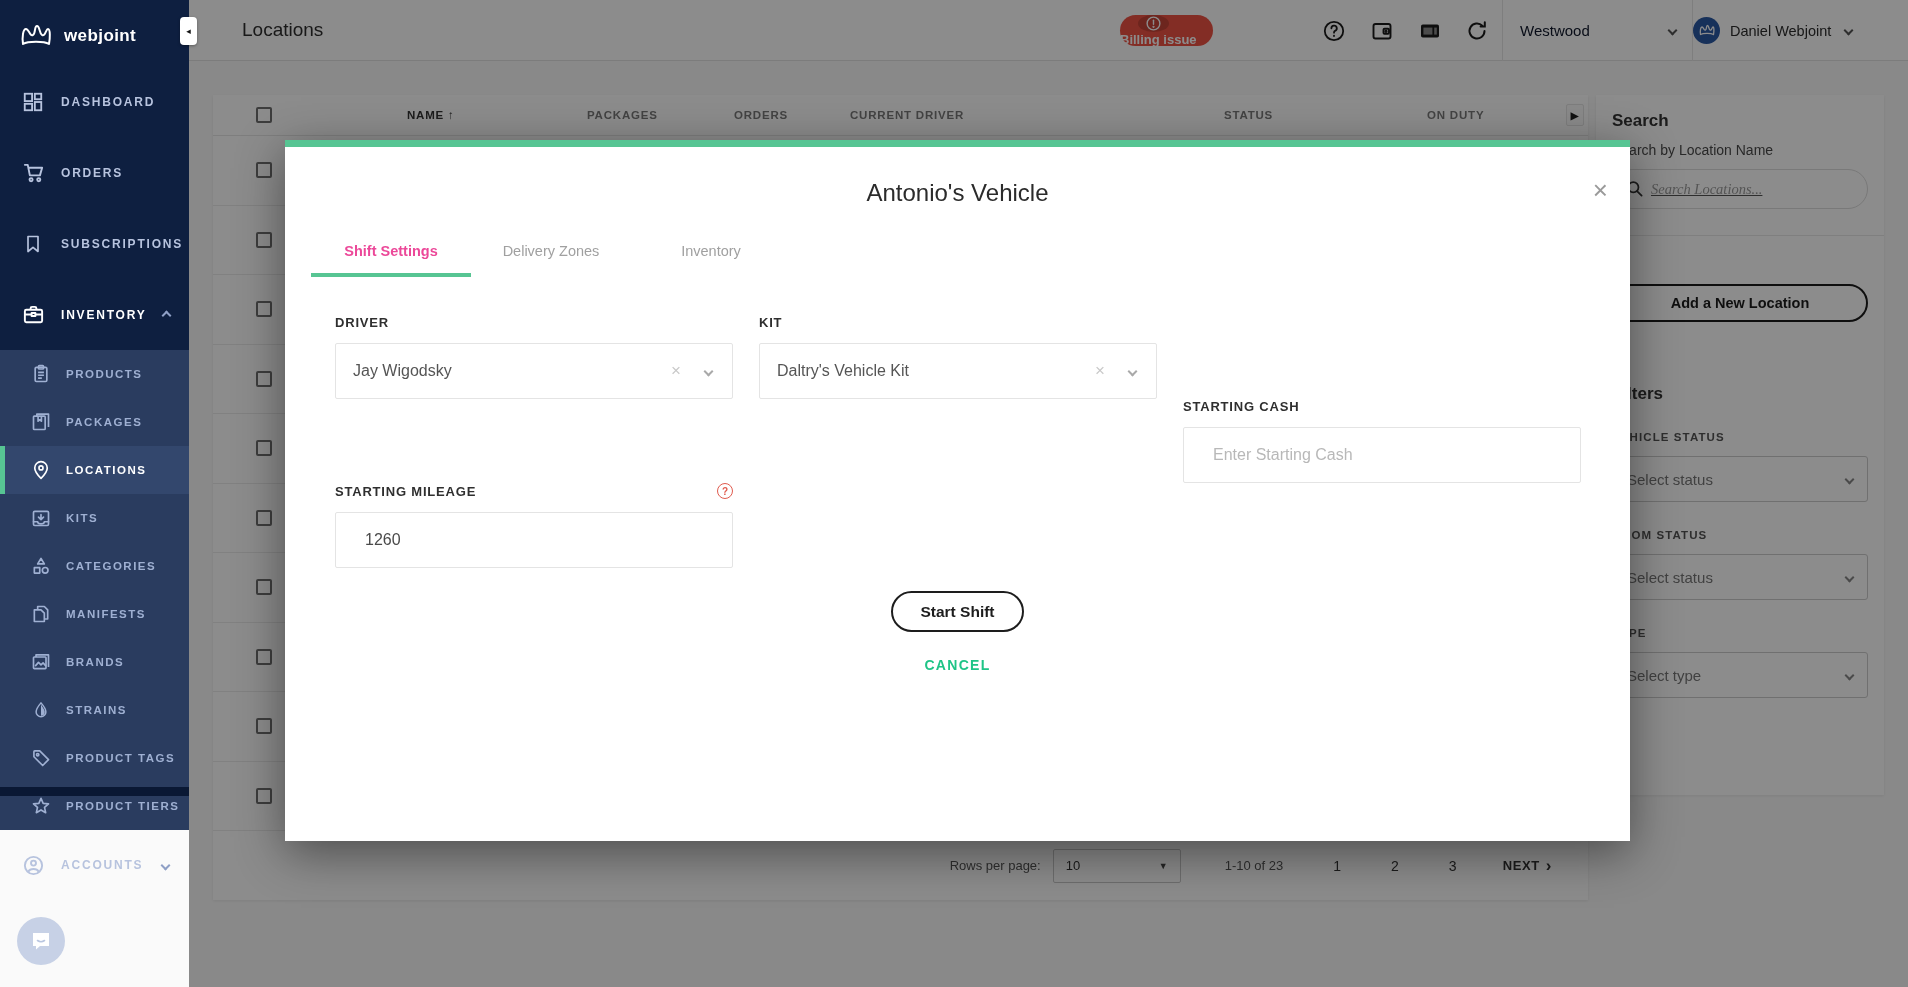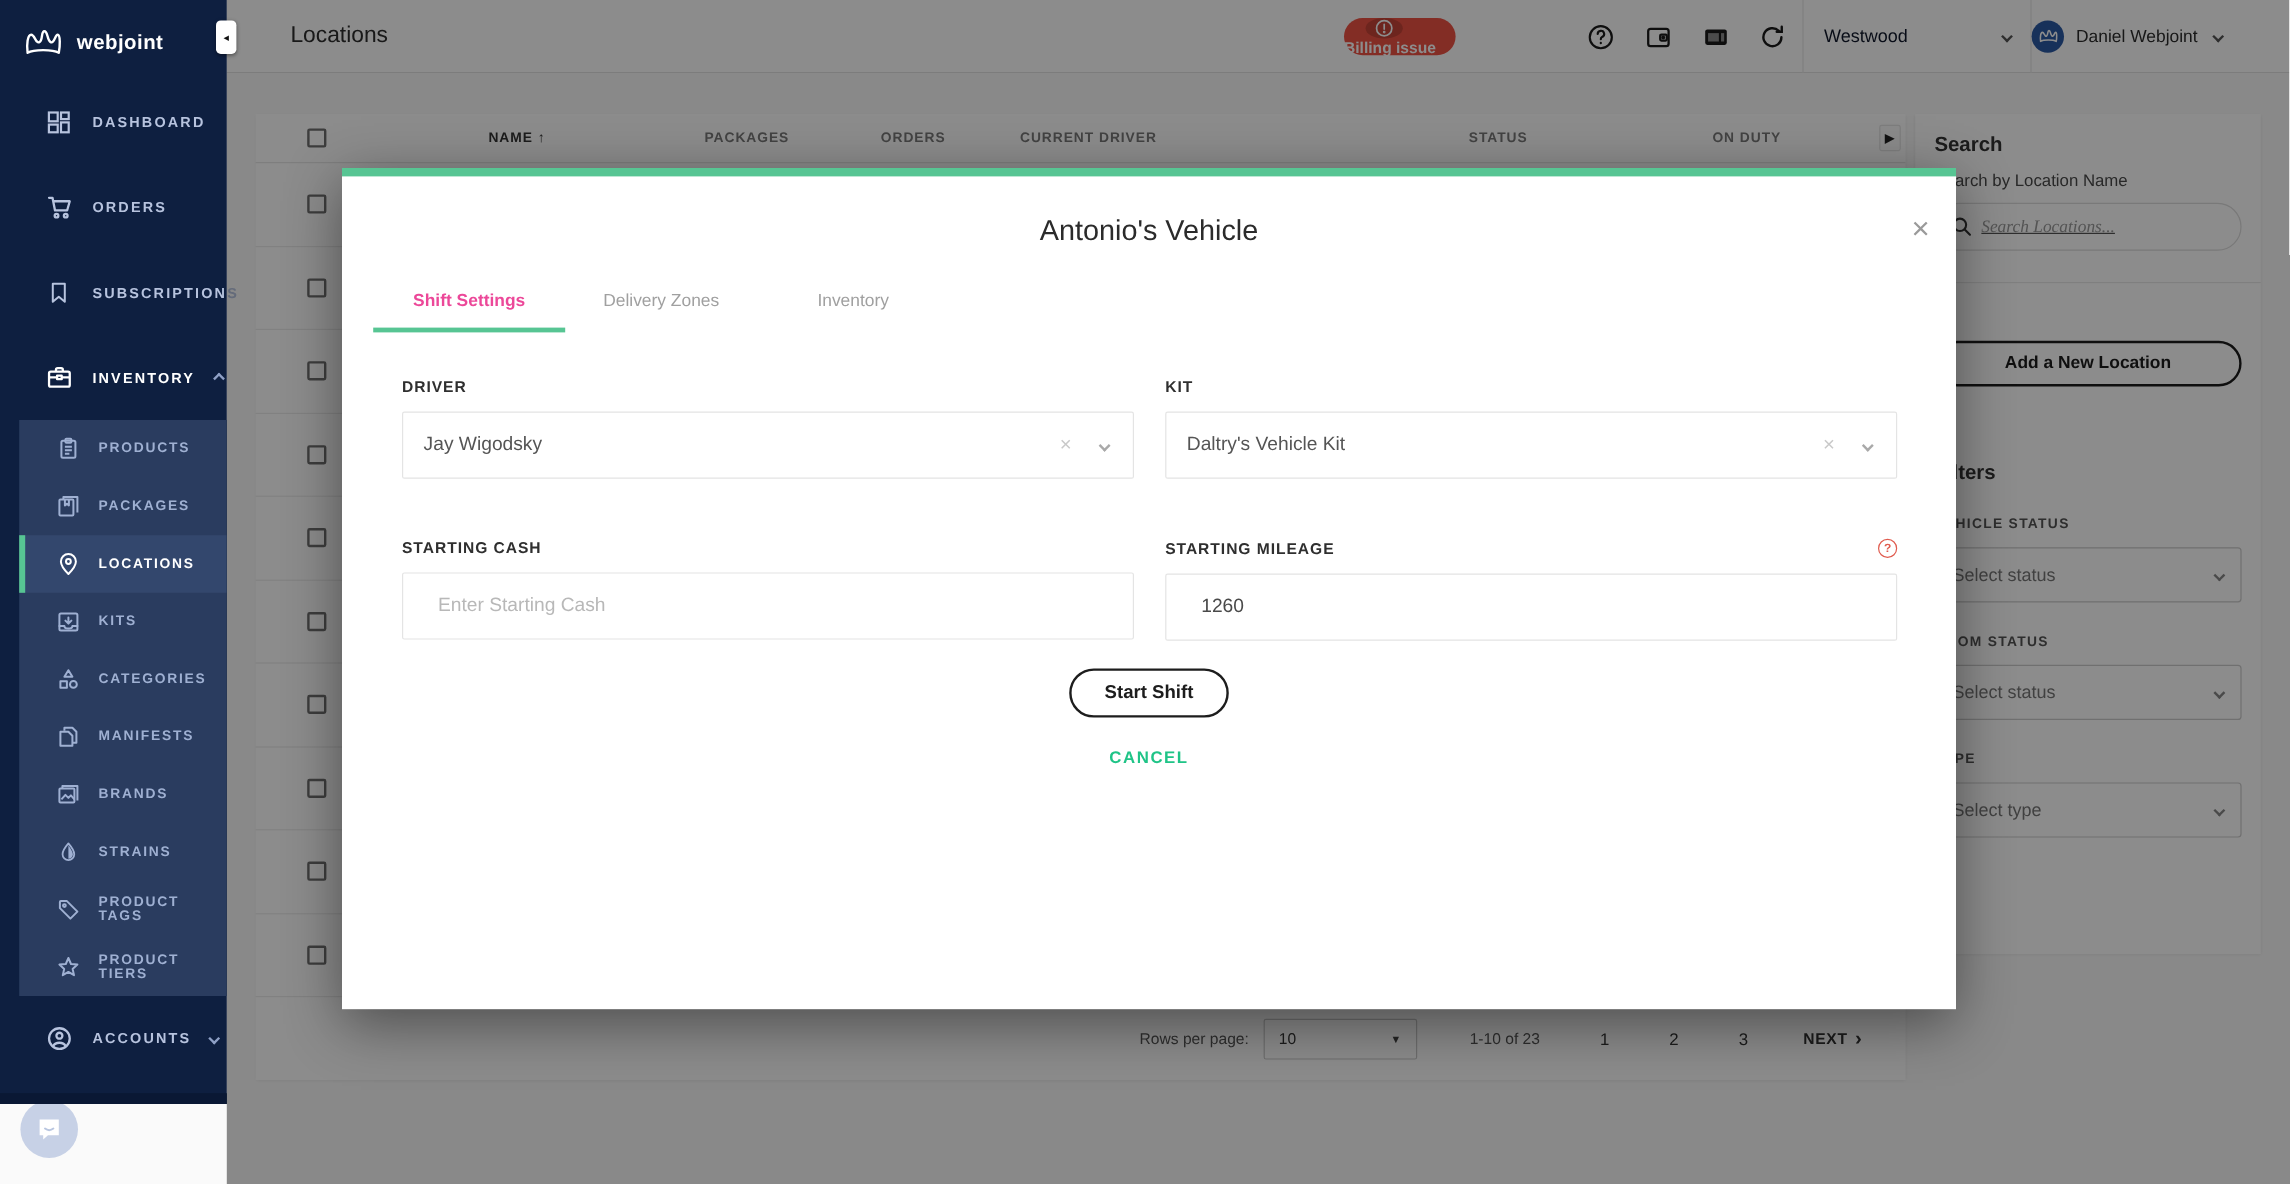--- a/index.html
+++ b/index.html
@@ -1,24 +1,24 @@
 <!DOCTYPE html>
 <html><head>
 <meta charset="utf-8">
 <style>
   * { margin:0; padding:0; box-sizing:border-box; }
   html,body { font-family:"Liberation Sans", sans-serif; }
   .app { position:relative; width:1908px; height:987px; overflow:hidden; background:#FAFAFA; }
 
   
-  .sidebar { position:absolute; left:0; top:0; width:189px; height:920px; background:#0E1F40; z-index:5; }
+  .sidebar { position:absolute; left:0; top:0; width:189px; height:796px; background:#0E1F40; z-index:5; }
   .logo-row { display:flex; align-items:center; gap:12px; padding:16px 0 0 20px; height:56px; }
   .logo-row .logo-mark { color:#fff; }
   .logo-text { color:#fff; font-size:17px; font-weight:700; letter-spacing:.4px; }
-  .nav { margin-top:10px;padding-left:16px; }
+  .nav { margin-top:10px; }
   .nav-item { height:71px; display:flex; align-items:center; gap:16px; padding-left:21px; color:#B7C3DE; font-size:12px; font-weight:700; letter-spacing:1.8px; cursor:pointer; }
   .nav-item .ni { width:24px; height:24px; flex:0 0 24px; display:flex; align-items:center; justify-content:center; }
   .nav-item.bold-white { color:#FFFFFF; }
   .chev { display:inline-block; width:7px; height:7px; border-right:2px solid currentColor; border-bottom:2px solid currentColor; }
   .chev.up { transform:rotate(-135deg); } .chev.down { transform:rotate(45deg); }
   .nav-item .tail { margin-left:auto; margin-right:20px; color:#8FA0C6; }
   .subnav { background:#2A3C5F; }
   .sub-item { height:48px; display:flex; align-items:center; gap:14px; padding-left:30px; color:#9FB0D2; font-size:11.5px; font-weight:700; letter-spacing:1.5px; cursor:pointer; }
   .sub-item .ni { width:22px; height:22px; flex:0 0 22px; display:flex; align-items:center; justify-content:center; }
   .sub-item.active { background:#33476D; color:#FFFFFF; border-left:5px solid #57C593; padding-left:25px; }
@@ -75,21 +75,21 @@
   .f-select .chev { color:#888; }
 
   
   .overlay { position:absolute; left:189px; top:0; right:0; bottom:0; background:rgba(0,0,0,.45); z-index:10; }
   .modal { position:absolute; left:285px; top:140px; width:1345px; height:701px; background:#fff; border-top:7px solid #57C593; box-shadow:0 12px 45px rgba(0,0,0,.45); z-index:20; }
   .m-close { position:absolute; right:22px; top:30px; font-size:26px; color:#9A9A9A; cursor:pointer; line-height:1; font-weight:400; }
   .m-title { text-align:center; margin-top:32px; font-size:24px; color:#2B2B2B; font-weight:500; }
   .m-tabs { display:flex; margin:36px 0 0 26px; }
   .m-tab { width:160px; text-align:center; padding-bottom:14px; font-size:14.5px; color:#A0A0A0; font-weight:500; cursor:pointer; border-bottom:4px solid transparent; }
   .m-tab.active { color:#ec4899; font-weight:700; border-bottom-color:#57C593; }
-  .m-body { margin-top:38px; padding:0 49px 0 50px; display:grid; grid-template-columns:1fr 1fr; column-gap:26px; }
+  .m-body { margin-top:38px; padding:0 49px 0 50px; display:grid; grid-template-columns:1fr 1fr 1fr; column-gap:26px; }
   .lab-row { display:flex; align-items:center; justify-content:space-between; }
   .m-label { font-size:13px; font-weight:700; color:#2F2F2F; letter-spacing:.8px; }
   .help-red { width:16px; height:16px; border:1.5px solid #E05B4E; border-radius:50%; color:#E05B4E; font-size:10px; font-weight:700; display:flex; align-items:center; justify-content:center; cursor:pointer; }
   .m-field { margin-top:13px; height:56px; border:1px solid #E4E4E4; border-radius:2px; display:flex; align-items:center; padding:0 17px; font-size:16px; color:#555; background:#fff; }
   .m-field .clear { margin-left:auto; color:#C9C9C9; font-size:17px; cursor:pointer; }
   .m-field .chev { color:#A9A9A9; margin-left:24px; margin-right:3px; cursor:pointer; }
   .m-field input { border:none; outline:none; font-size:16px; color:#4A4A4A; width:100%; font-family:inherit; background:transparent;margin-left:12px; }
   .m-field input::placeholder { color:#B8B8B8; }
   .row-gap { height:50px; grid-column:1 / span 2; }
   .m-actions { text-align:center; margin-top:23px; }

